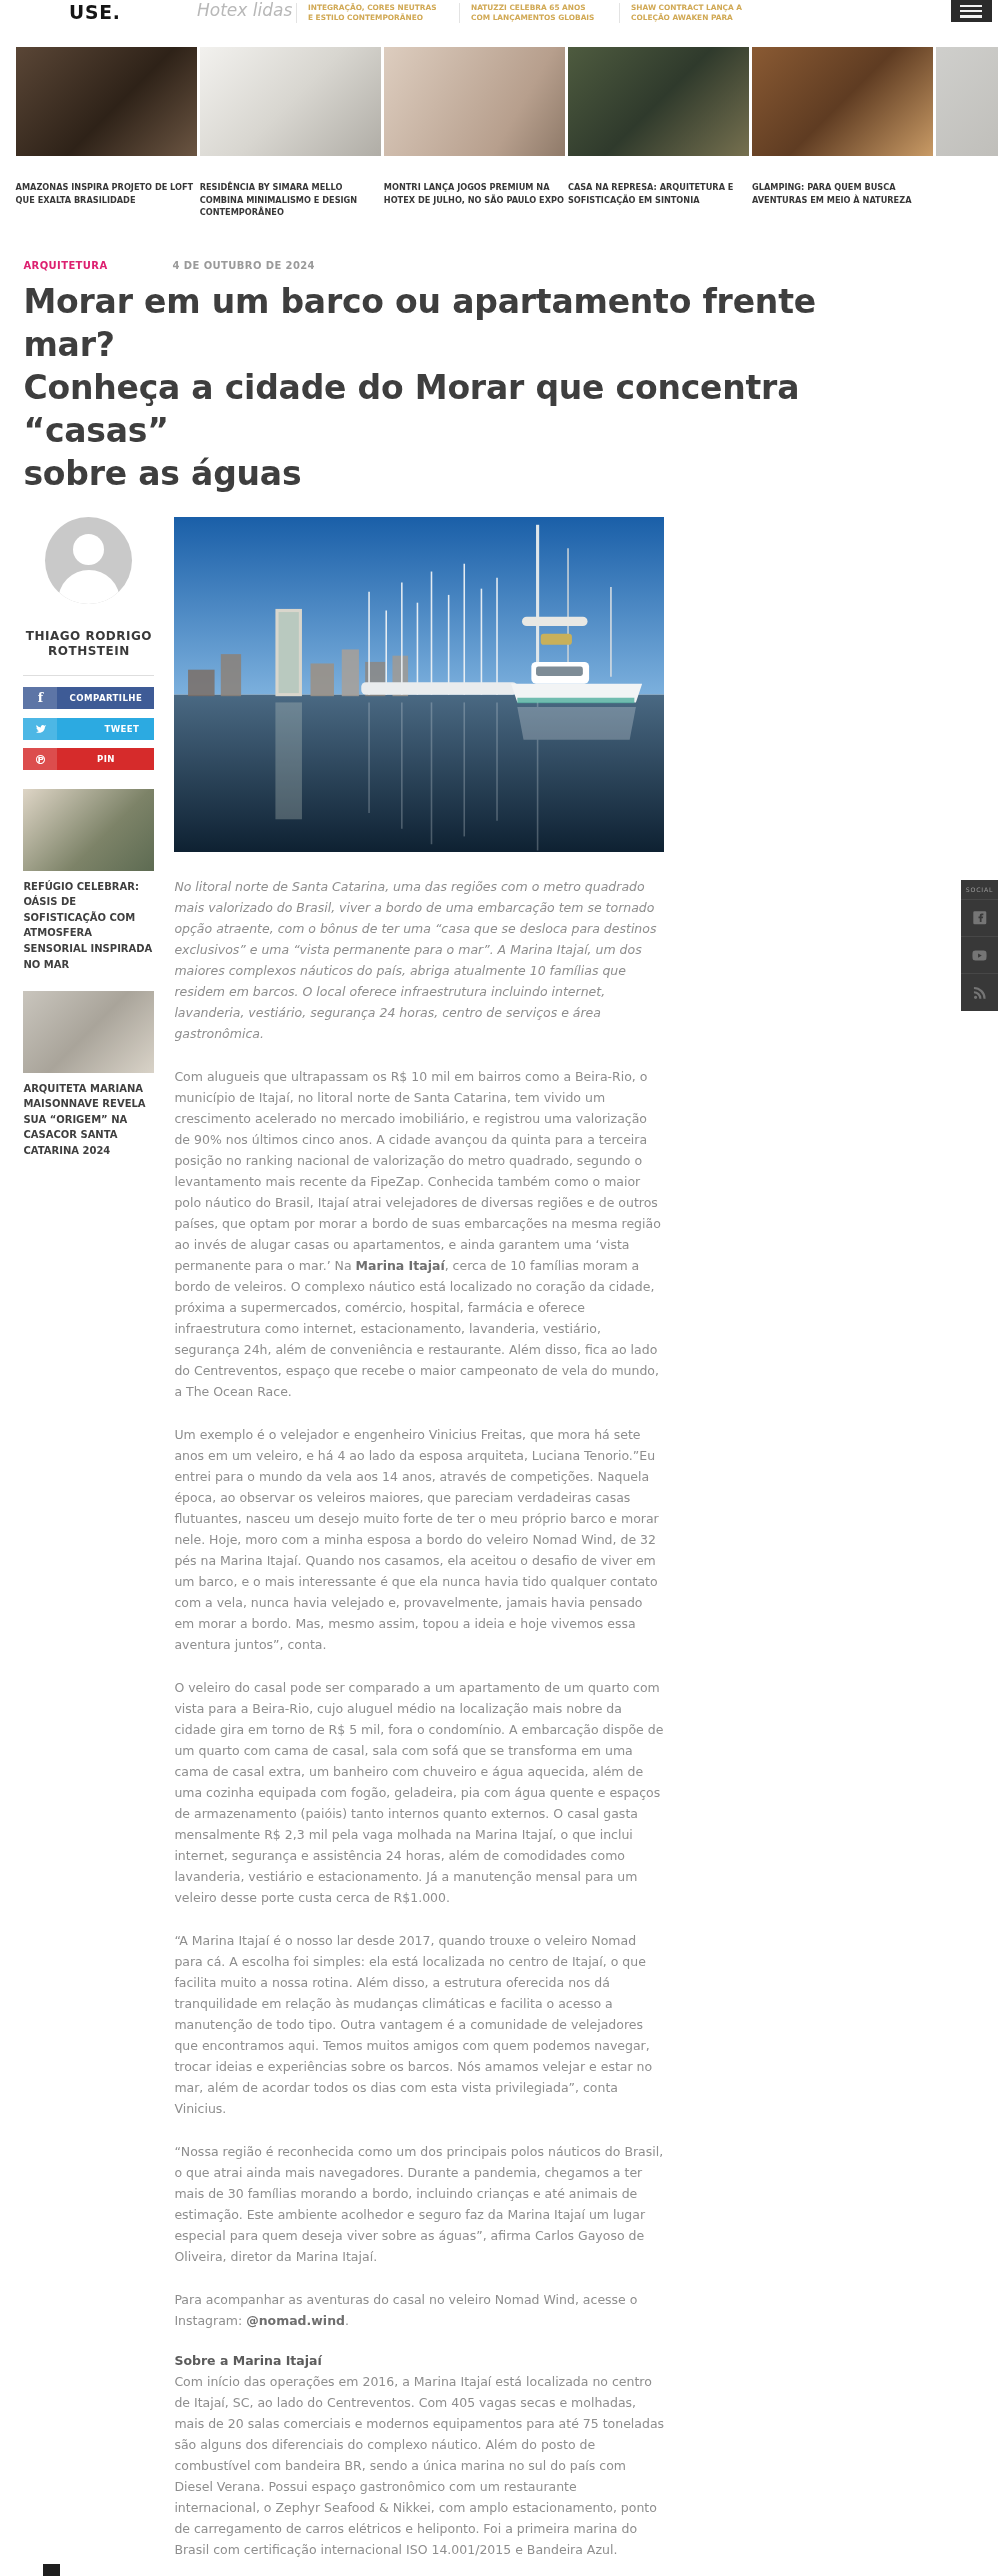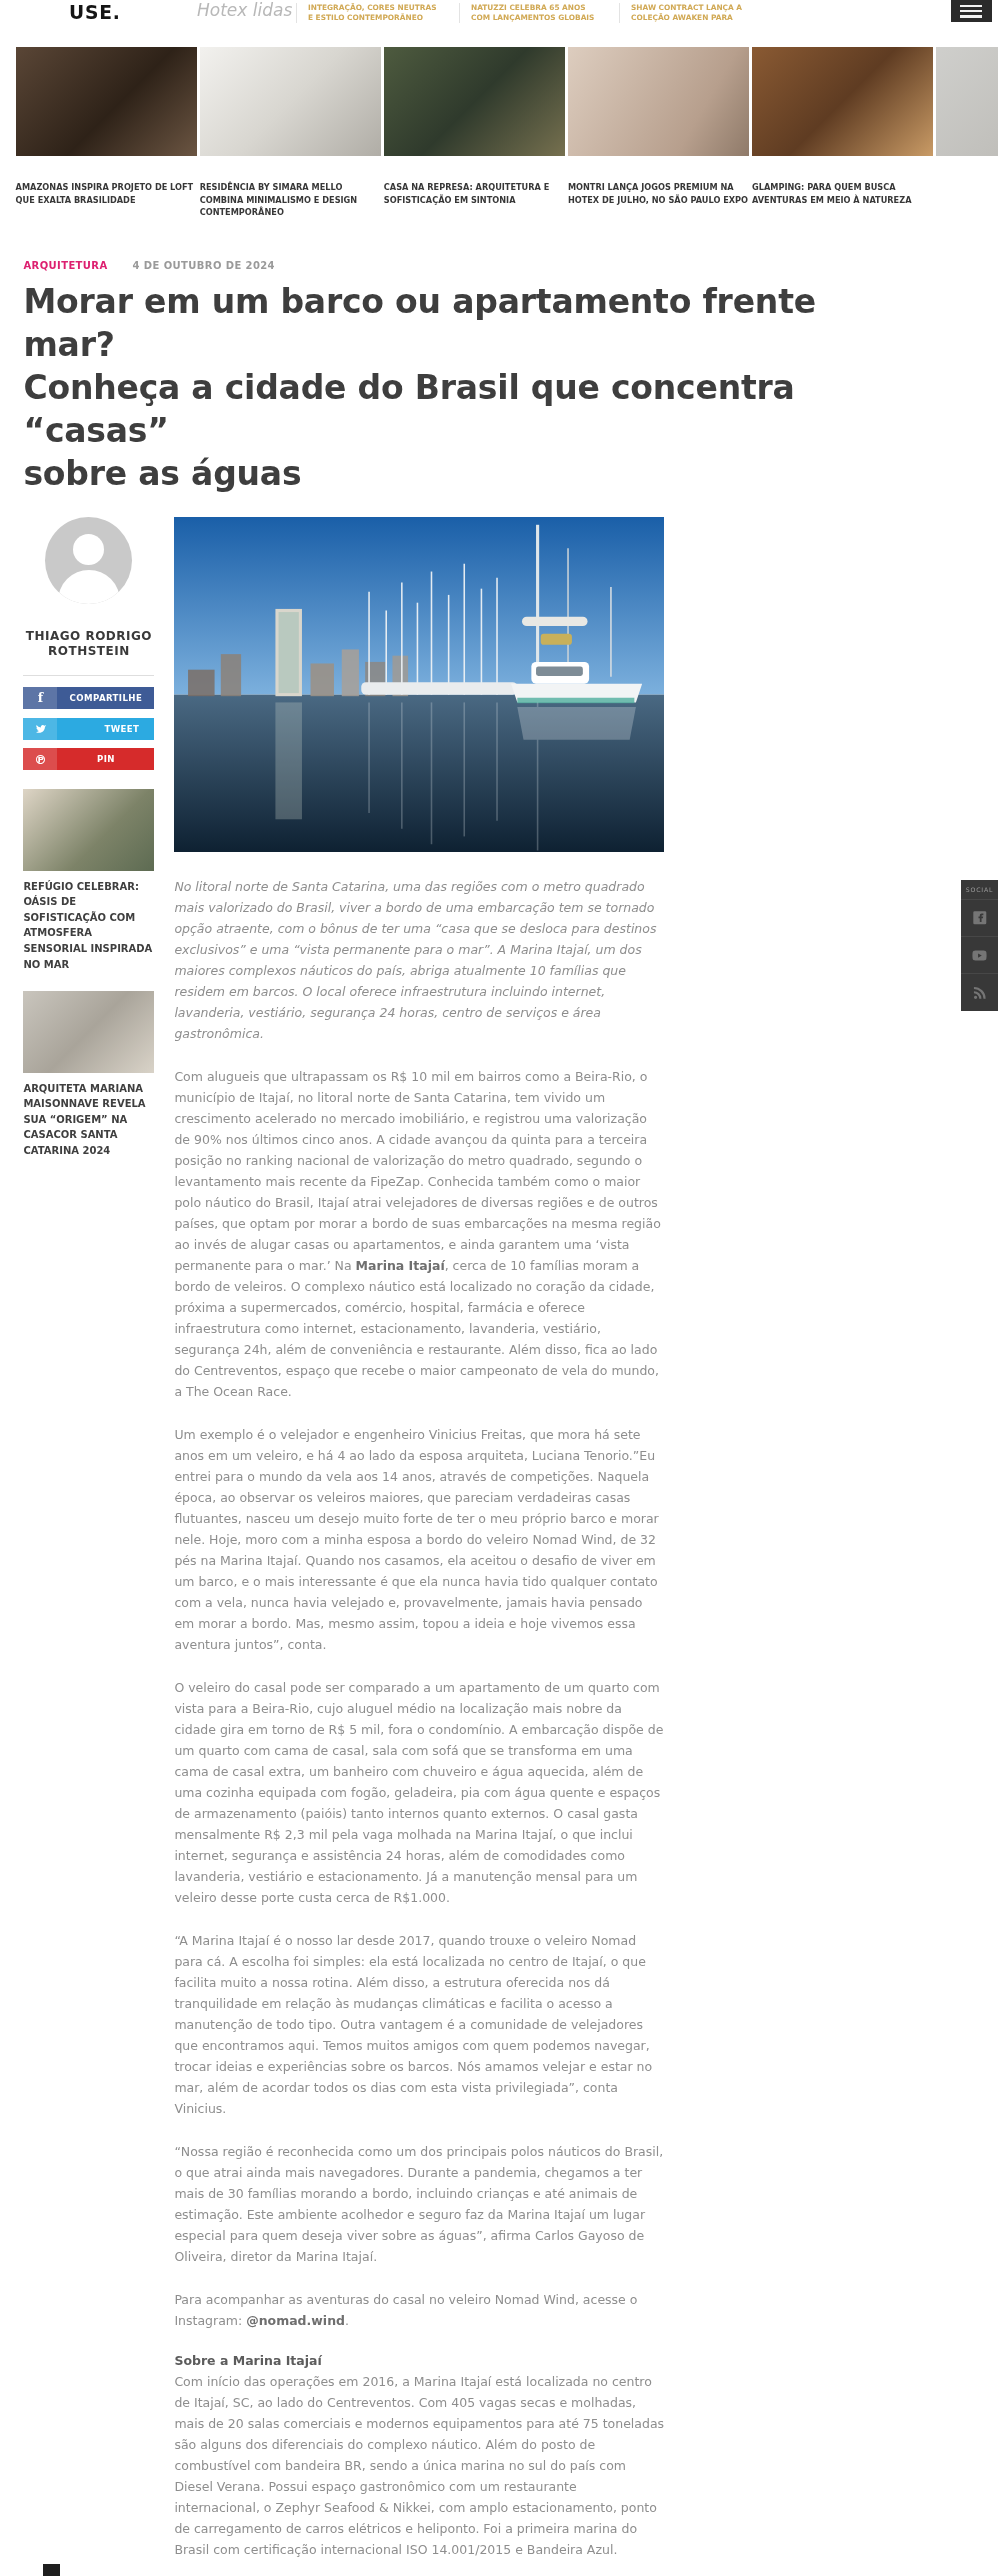--- a/index.html
+++ b/index.html
@@ -25,21 +25,21 @@
   .t2 { background:linear-gradient(135deg,#f2f1ee,#d8d6d0 50%,#b0ada6); }
   .t3 { background:linear-gradient(120deg,#ddcdbf,#b79f8d 70%,#8f7a69); }
   .t4 { background:linear-gradient(135deg,#4e5b3f,#2f3a2c 50%,#76704f); }
   .t5 { background:linear-gradient(135deg,#8a5a33,#5f3c22 50%,#c99b66); }
   .t6 { background:linear-gradient(135deg,#cfcfcc,#b5b3ae); }
   .thumb-title { margin-top:25px; font-size:8.2px; font-weight:bold; text-transform:uppercase; line-height:12.5px; color:#383838; }
 
   
   .meta { padding-top:260px; padding-left:23.4px; display:flex; gap:25px; align-items:baseline; }
   .category { font-size:10px; font-weight:bold; letter-spacing:0.4px; color:var(--accent_pink); cursor:pointer; }
-  .date { font-size:10px; font-weight:bold; color:#9a9a9a; letter-spacing:0.4px; }
+  .date { font-size:10px; font-weight:bold; color:#9a9a9a; letter-spacing:0.4px;margin-left:40px; }
   .title { margin:9.4px 109px 0 23.4px; font-size:33px; line-height:43px; font-weight:bold; color:var(--title_gray); letter-spacing:-0.2px; }
 
   
   .content { display:flex; margin-top:22px; }
   .sidebar { width:131px; margin-left:23.4px; flex:0 0 131px; }
   .avatar { width:87px; height:87px; margin:0 auto; border-radius:50%; background:#c9c9c9; position:relative; overflow:hidden; }
   .avatar .head { position:absolute; left:28px; top:17px; width:31px; height:31px; border-radius:50%; background:#ffffff; }
   .avatar .shoulders { position:absolute; left:12.5px; top:53px; width:62px; height:47px; border-radius:31px 31px 0 0; background:#ffffff; }
   .author-name { margin-top:25px; text-align:center; font-size:12px; font-weight:bold; letter-spacing:0.5px; color:#3a3a3a; line-height:15px; }
   .side-divider { border:none; border-top:0.8px solid #dedede; margin:15.6px 0 11px 0; }
@@ -97,45 +97,45 @@
   <div class="thumbs">
     <div class="thumb">
       <div class="thumb-img t1"></div>
       <div class="thumb-title">Amazonas inspira projeto de loft que exalta brasilidade</div>
     </div>
     <div class="thumb">
       <div class="thumb-img t2"></div>
       <div class="thumb-title">Residência by Simara Mello combina minimalismo e design contemporâneo</div>
     </div>
     <div class="thumb">
+      <div class="thumb-img t3"></div>
+      <div class="thumb-title">Montri lança jogos premium na Hotex de julho, no São Paulo Expo</div>
+    </div>
+    <div class="thumb">
       <div class="thumb-img t4"></div>
       <div class="thumb-title">Casa na represa: arquitetura e sofisticação em sintonia</div>
-    </div>
-    <div class="thumb">
-      <div class="thumb-img t3"></div>
-      <div class="thumb-title">Montri lança jogos premium na Hotex de julho, no São Paulo Expo</div>
     </div>
     <div class="thumb">
       <div class="thumb-img t5"></div>
       <div class="thumb-title">Glamping: para quem busca aventuras em meio à natureza</div>
     </div>
     <div class="thumb">
       <div class="thumb-img t6"></div>
       <div class="thumb-title"></div>
     </div>
   </div>
 
   <div class="meta">
     <span class="category">ARQUITETURA</span>
     <span class="date">4 DE OUTUBRO DE 2024</span>
   </div>
 
   <h1 class="title">
     <div>Morar em um barco ou apartamento frente mar?</div>
-    <div>Conheça a cidade do Brasil que concentra “casas”</div>
+    <div>Conheça a cidade do Morar que concentra “casas”</div>
     <div>sobre as águas</div>
   </h1>
 
   <div class="content">
 
     <div class="sidebar">
       <div class="avatar">
         <div class="head"></div>
         <div class="shoulders"></div>
       </div>

